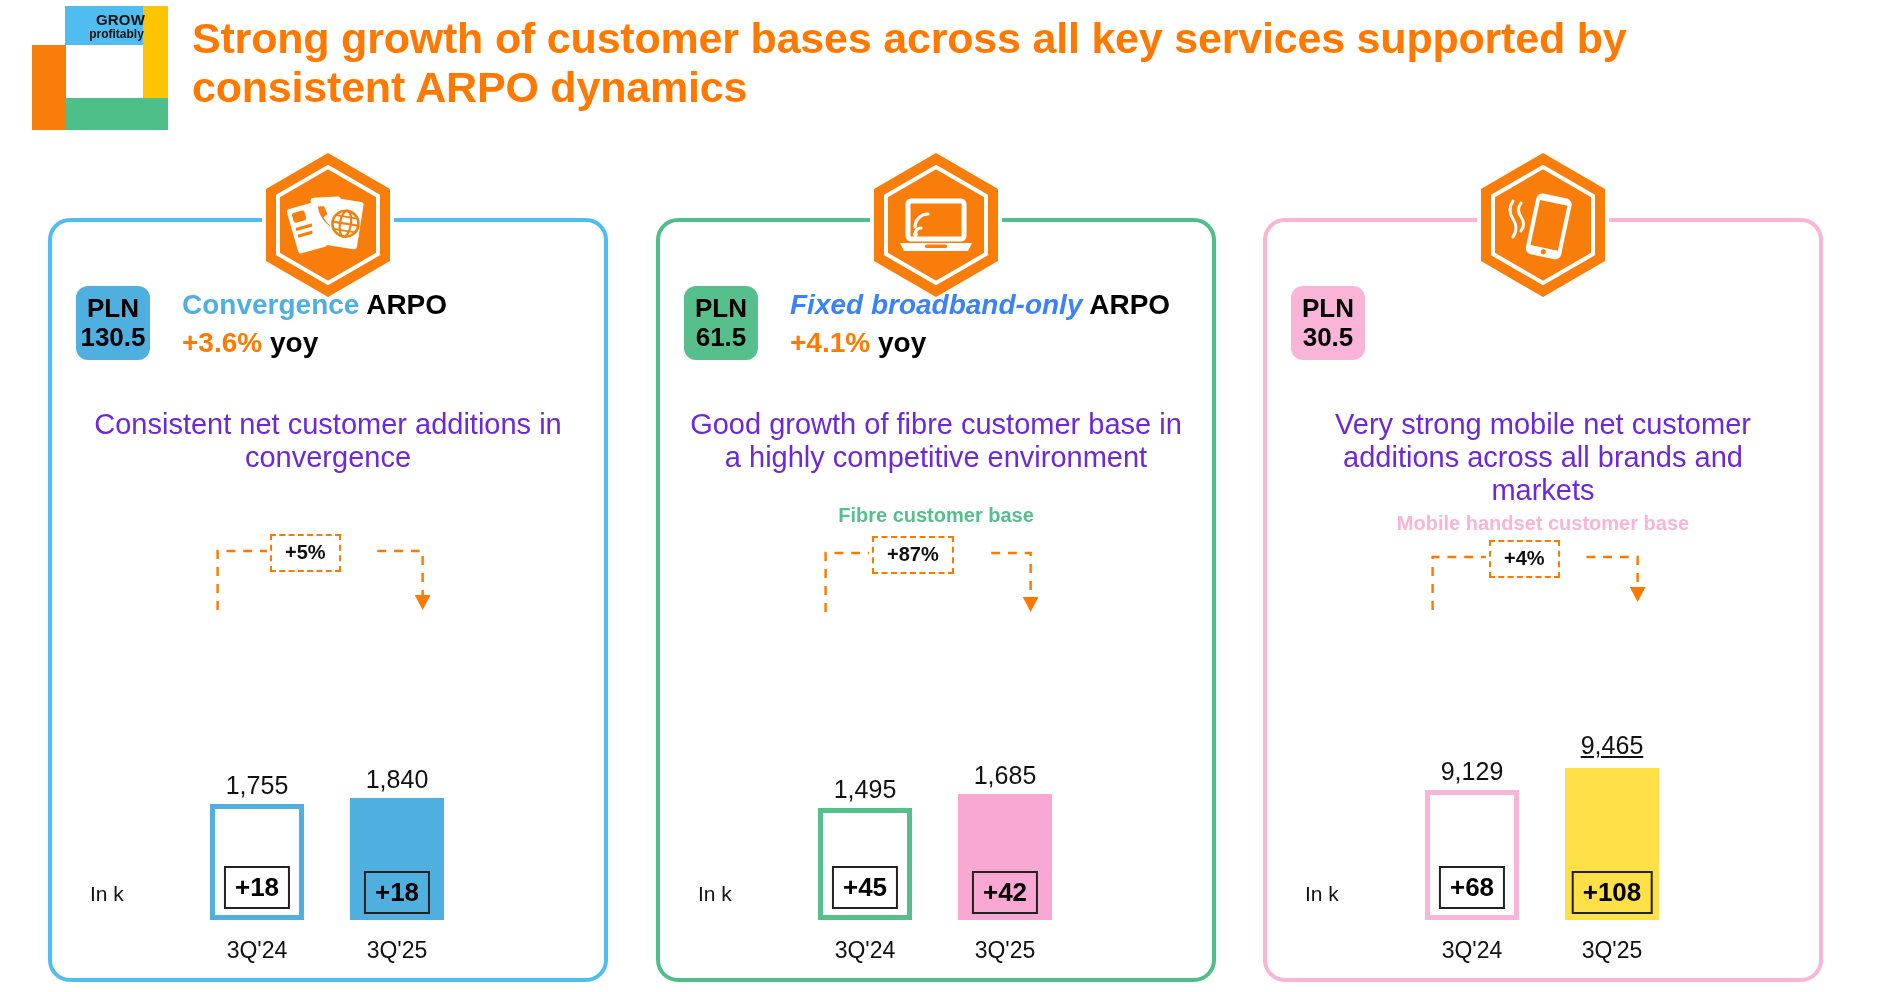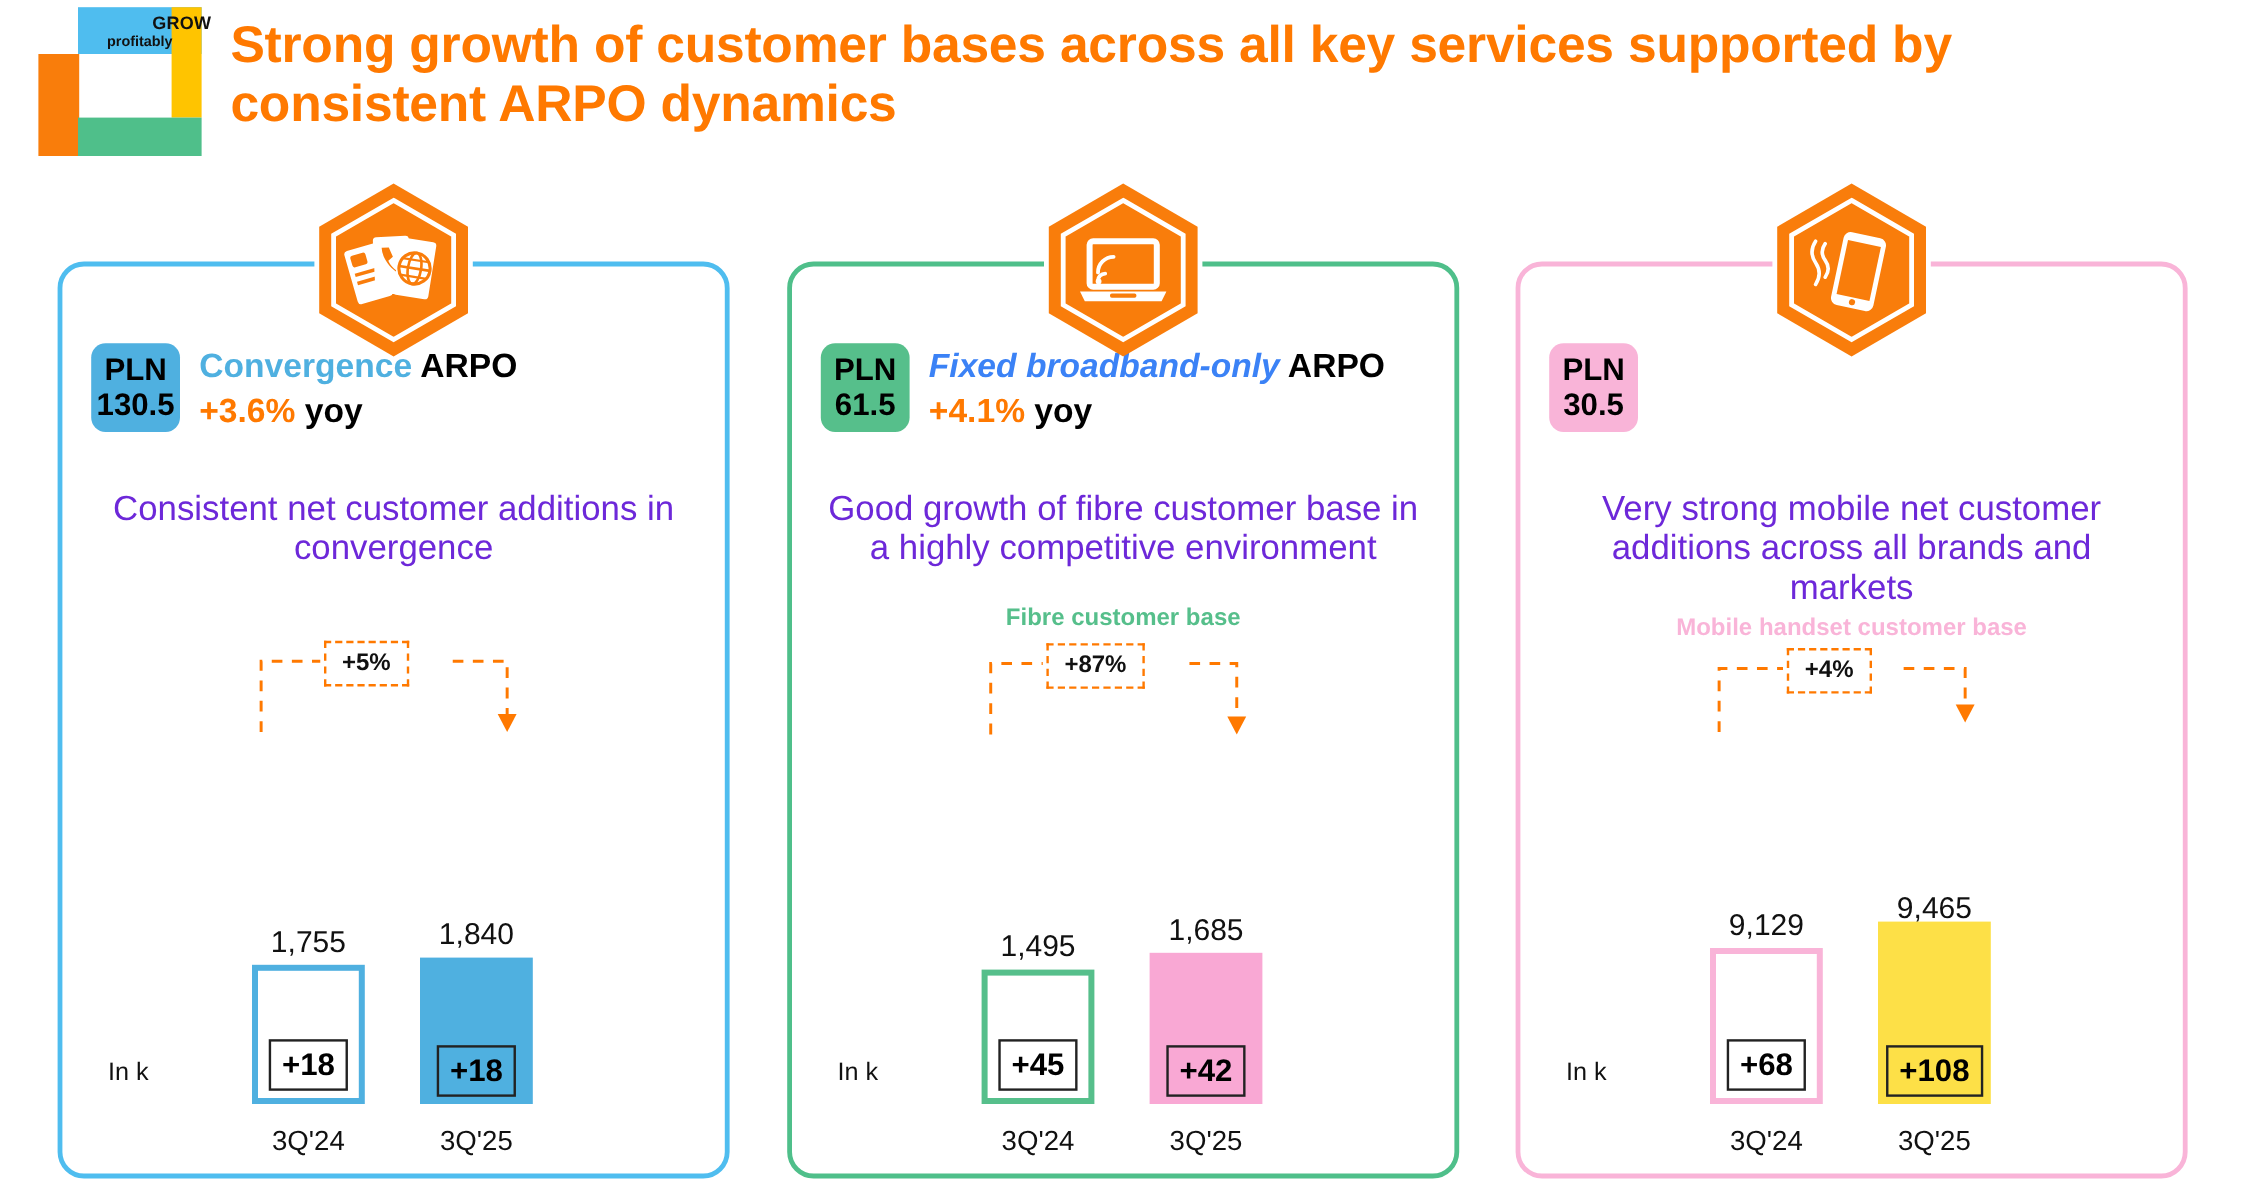--- a/index.html
+++ b/index.html
@@ -36,21 +36,21 @@
     left: 16px; top: 39px; width: 34px; height: 85px;
     background: #f97d0b;
   }
   .logo-bottom {
     left: 49px; top: 92px; width: 103px; height: 32px;
     background: #4fbf8a;
   }
   .logo-text-1 {
     position: absolute;
     left: 49px; top: 5px; width: 111px;
-    text-align: right;
+    text-align: center;
     font-size: 15px;
     font-weight: bold;
     color: #111;
     letter-spacing: 0.2px;
   }
   .logo-text-2 {
     position: absolute;
     left: 49px; top: 21px; width: 103px;
     text-align: center;
     font-size: 12px;
@@ -116,20 +116,21 @@
   }
 
   
   .card-head {
     position: absolute;
     left: 24px;
     top: 64px;
     right: 14px;
     display: flex;
     align-items: flex-start;
+    gap: 16px;
   }
   .pln-chip {
     width: 74px;
     min-height: 74px;
     border-radius: 12px;
     display: flex;
     flex-direction: column;
     align-items: center;
     justify-content: center;
     flex: 0 0 auto;
@@ -494,21 +495,21 @@
 
       <div class="bars">
         <div class="bar-col" style="left:145px;">
           <div class="bar-val" style="bottom:134px;">9,129</div>
           <div class="bar hollow" style="width:94px; height:130px;">
             <div class="net-add">+68</div>
           </div>
           <div class="x-label">3Q'24</div>
         </div>
         <div class="bar-col" style="left:285px;">
-          <div class="bar-val" style="bottom:148px;">9,465</div>
+          <div class="bar-val" style="bottom:160px;text-decoration:underline;">9,465</div>
           <div class="bar solid" style="width:94px; height:152px;">
             <div class="net-add">+108</div>
           </div>
           <div class="x-label">3Q'25</div>
         </div>
       </div>
     </div>
   </div>
 
 </div>

